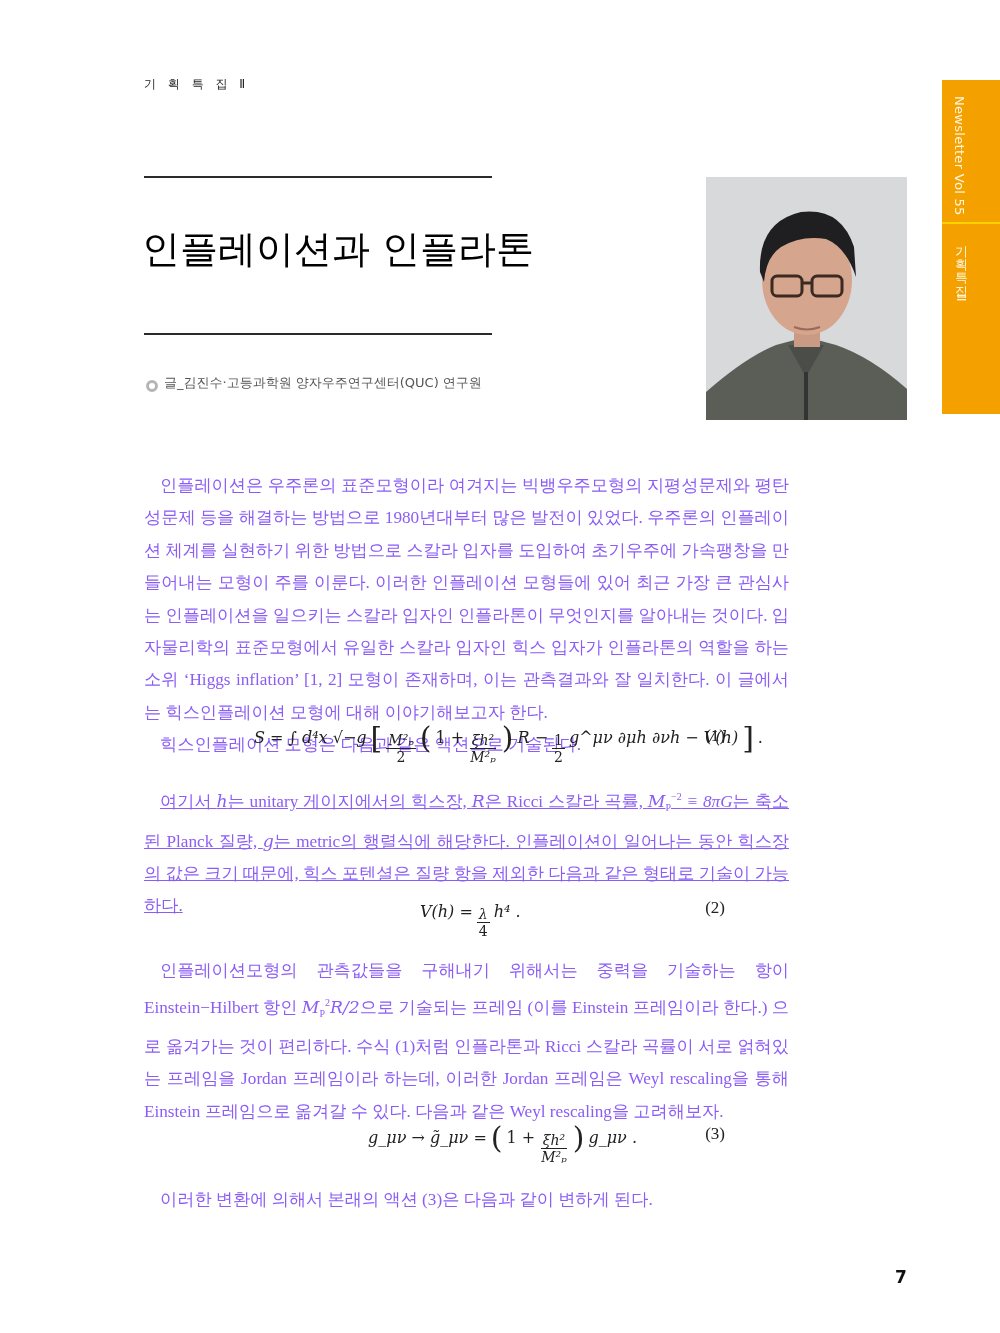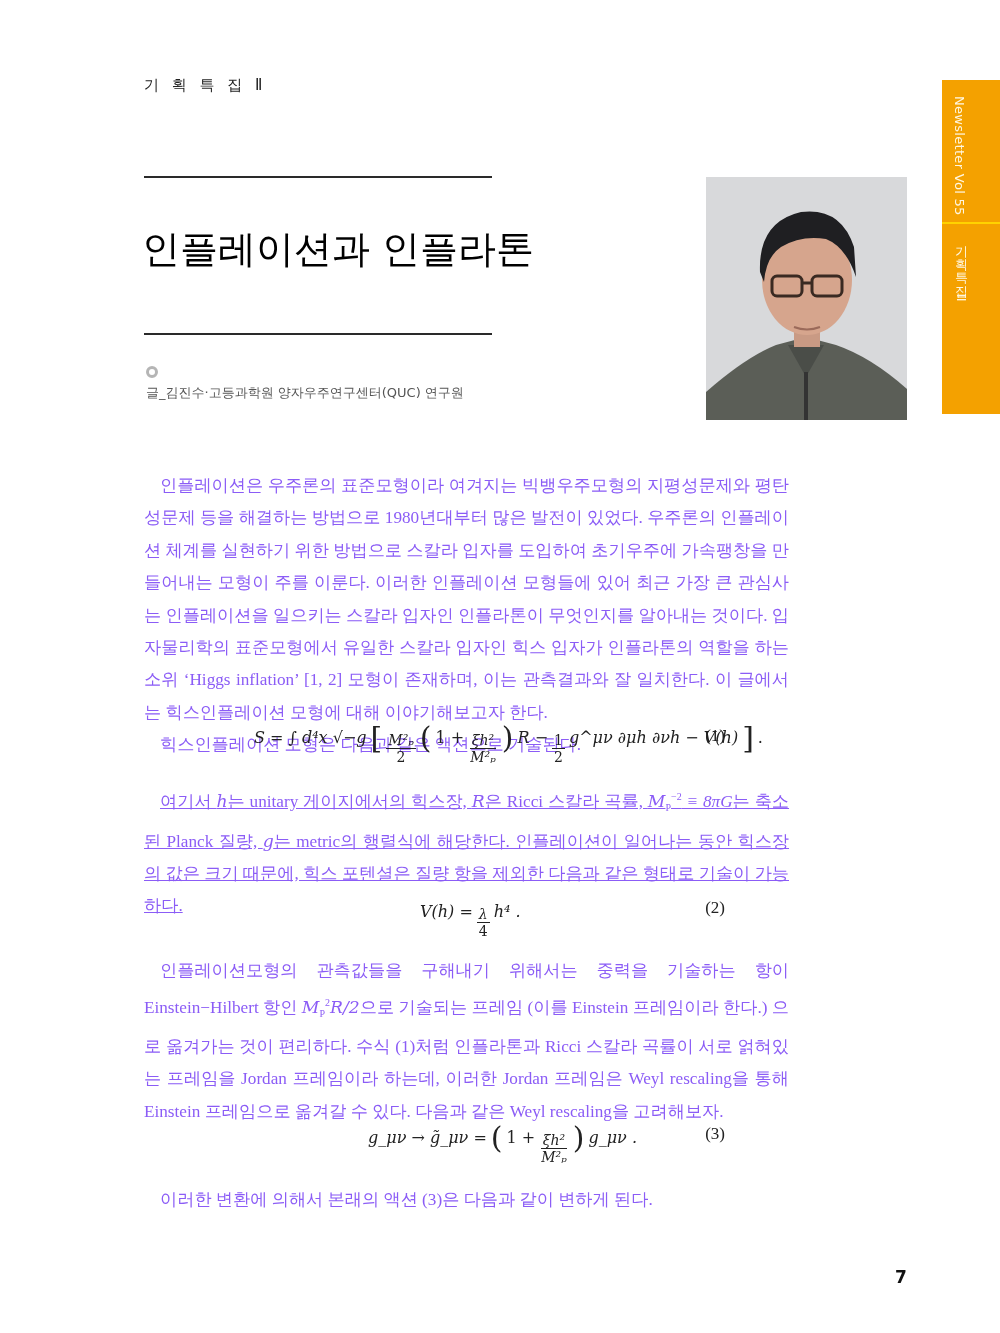--- a/index.html
+++ b/index.html
@@ -1,37 +1,37 @@
 <!DOCTYPE html>
 <html><head>
 <meta charset="utf-8">
 <style>
   * { box-sizing: border-box; margin: 0; padding: 0; }
   html, body { width: 1000px; height: 1333px; background: #ffffff; overflow: hidden; }
   body { position: relative; font-family: "Liberation Serif", "DejaVu Serif", serif; color: #1a1a1a; }
 
   .section-label {
     position: absolute; left: 144px; top: 76px;
-    font-family: "DejaVu Sans", sans-serif; font-size: 15px; letter-spacing: 4px; color: #222;
+    font-family: "DejaVu Sans", sans-serif; font-size: 12px; letter-spacing: 4px; color: #222;
   }
 
   .rule { position: absolute; left: 144px; width: 348px; height: 2px; background: #2a2a2a; }
   .rule.top { top: 176px; }
   .rule.bottom { top: 333px; }
 
   .title {
     position: absolute; left: 142px; top: 224px;
     font-family: "DejaVu Sans", sans-serif; font-size: 38px; font-weight: normal; color: #000000;
     letter-spacing: 0px;
   }
 
   .byline {
-    position: absolute; left: 146px; top: 366px;
+    position: absolute; left: 146px; top: 374px;
     font-family: "DejaVu Sans", sans-serif; font-size: 13px; color: #555;
-    display: flex; align-items: flex-start; gap: 6px; flex-direction: column;
+    display: flex; align-items: flex-end; gap: 6px;
   }
   .byline .bullet {
     width: 12px; height: 12px; border-radius: 50%;
     border: 3px solid #b5b5b5; background: #fff; display: inline-block;
   }
 
   .photo {
     position: absolute; left: 706px; top: 177px; width: 201px; height: 243px;
     background: #d9dadc; overflow: hidden;
   }

